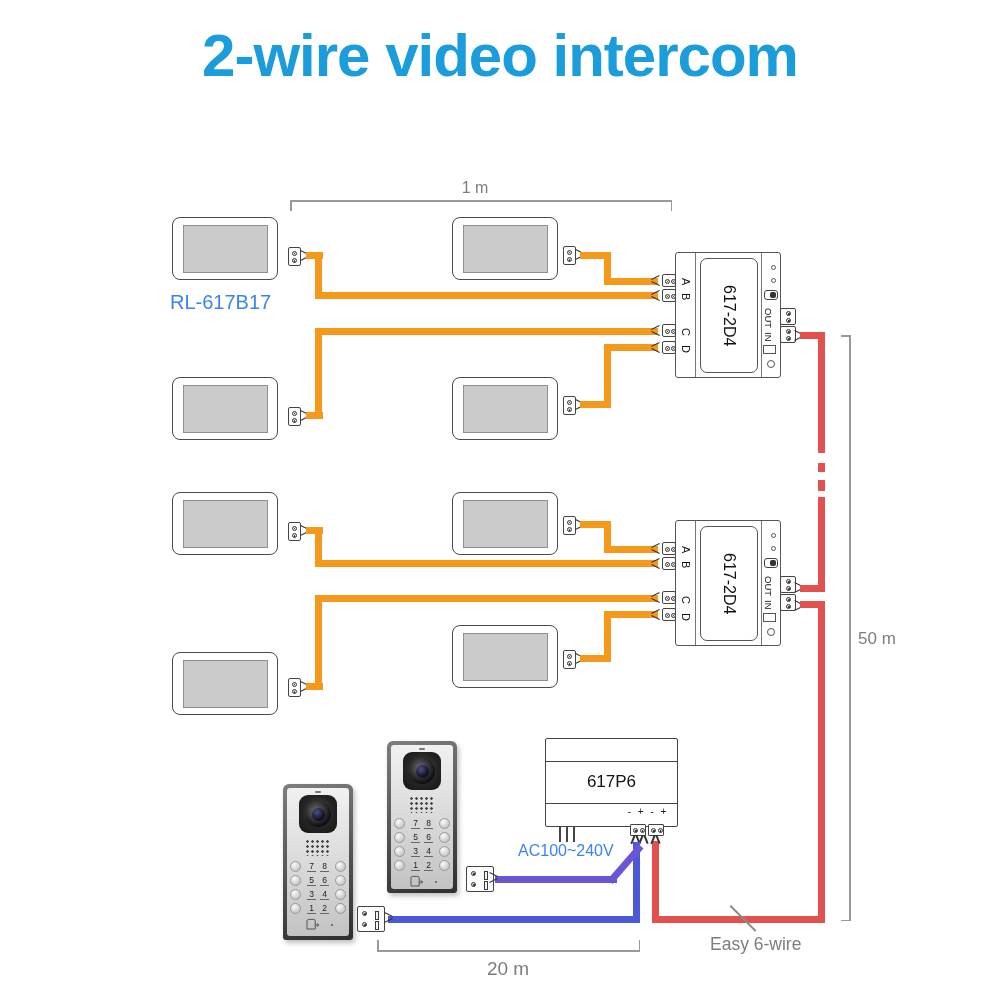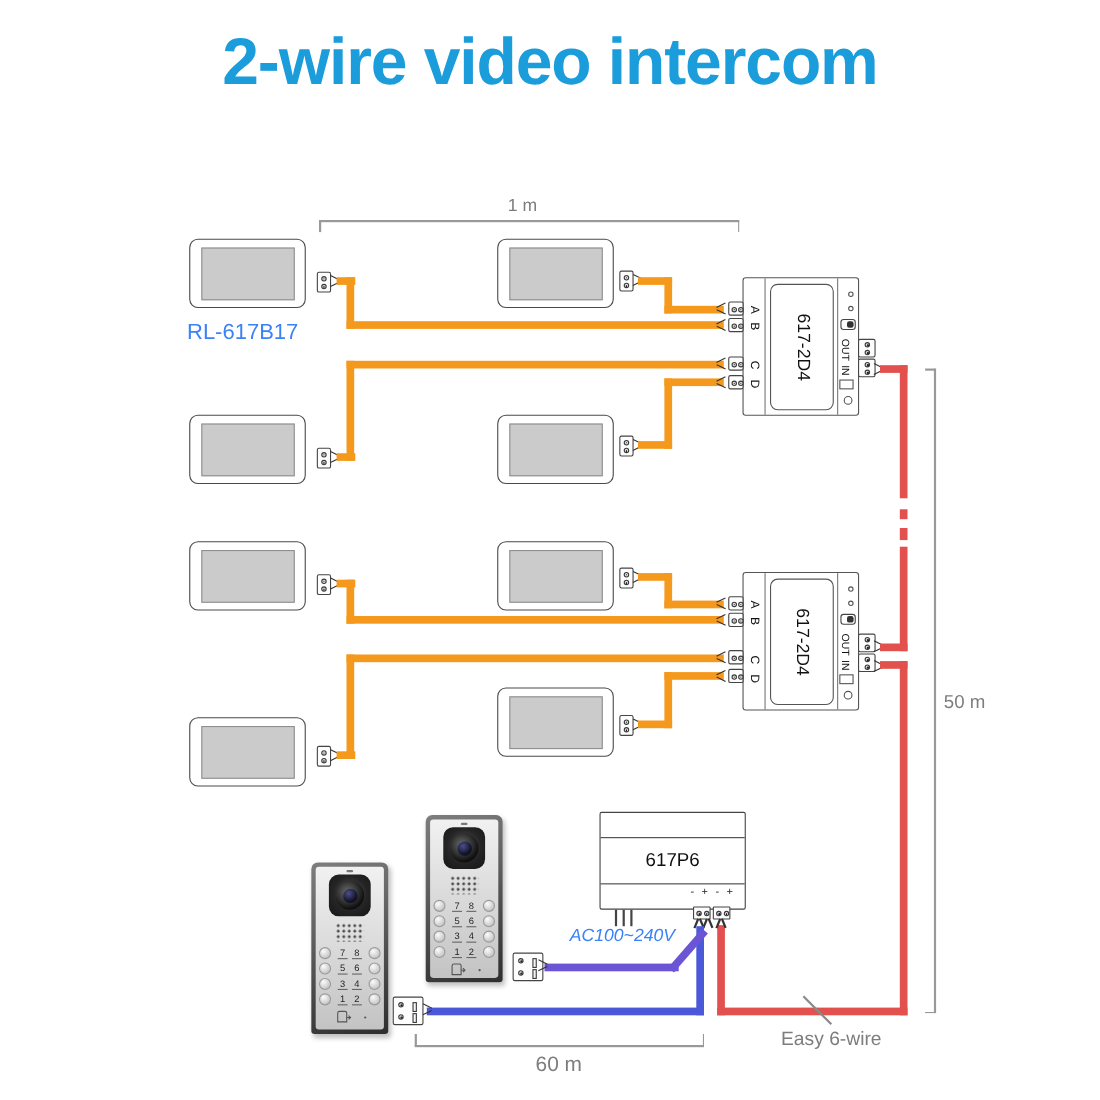--- a/index.html
+++ b/index.html
@@ -325,21 +325,21 @@
   <div class="psublock" style="left:648px;top:824px;">
       <div class="screw" style="left:2px;top:3px;"></div>
       <div class="screw" style="left:8.5px;top:3px;"></div>
     </div>
   <div class="pig pig-down" style="left:630px;top:836px;"></div>
   <div class="pig pig-down" style="left:638px;top:836px;"></div>
   <div class="pig pig-down" style="left:650px;top:836px;"></div>
   <div class="acpin" style="left:559px;top:827px;"></div>
   <div class="acpin" style="left:566px;top:827px;"></div>
   <div class="acpin" style="left:573px;top:827px;"></div>
-  <span class="lbl" style="left:518px;top:842px;font-size:16px;font-style:italic;">AC100~240V</span>
+  <span class="lbl" style="left:518px;top:842px;font-size:16px;">AC100~240V</span>
 
   <div class="wire w-b" style="left:388px;top:916px;width:252px;height:7px;"></div>
   <div class="wire w-b" style="left:633px;top:842px;width:7px;height:81px;"></div>
   <div class="wire w-p" style="left:495px;top:876px;width:122px;height:7px;"></div>
   <div class="wire w-p" style="left:609px;top:876px;width:47px;height:7px;transform:rotate(-49deg);transform-origin:3px 3.5px;"></div>
 
   <div class="station" style="left:283px;top:784px;height:156px;">
     <div class="panel">
       <div class="mic"></div>
       <div class="cam"></div>
@@ -447,18 +447,18 @@
     <div class="screw" style="left:4px;top:4px;"></div>
     <div class="screw" style="left:4px;top:15px;"></div>
     <div class="slot" style="left:17px;top:4px;"></div>
     <div class="slot" style="left:17px;top:14px;"></div>
   </div>
   <div class="pig pig-right" style="left:489px;top:872px;"></div>
 
   <div class="dim" style="left:377px;top:950px;width:263px;height:1.5px;"></div>
   <div class="dim" style="left:377px;top:940px;width:1.5px;height:11px;"></div>
   <div class="dim" style="left:638.5px;top:940px;width:1.5px;height:11px;"></div>
-  <span class="dimtxt" style="left:468px;top:958px;width:80px;text-align:center;font-size:19px;">60 m</span>
+  <span class="dimtxt" style="left:468px;top:958px;width:80px;text-align:center;font-size:19px;">20 m</span>
 
   <div class="dim" style="left:731px;top:905px;width:36px;height:2px;background:#8a8a8a;transform:rotate(45deg);transform-origin:0 0;"></div>
   <span class="dimtxt" style="left:710px;top:934px;font-size:17.5px;">Easy 6-wire</span>
 
 </div>
 
 </body></html>

